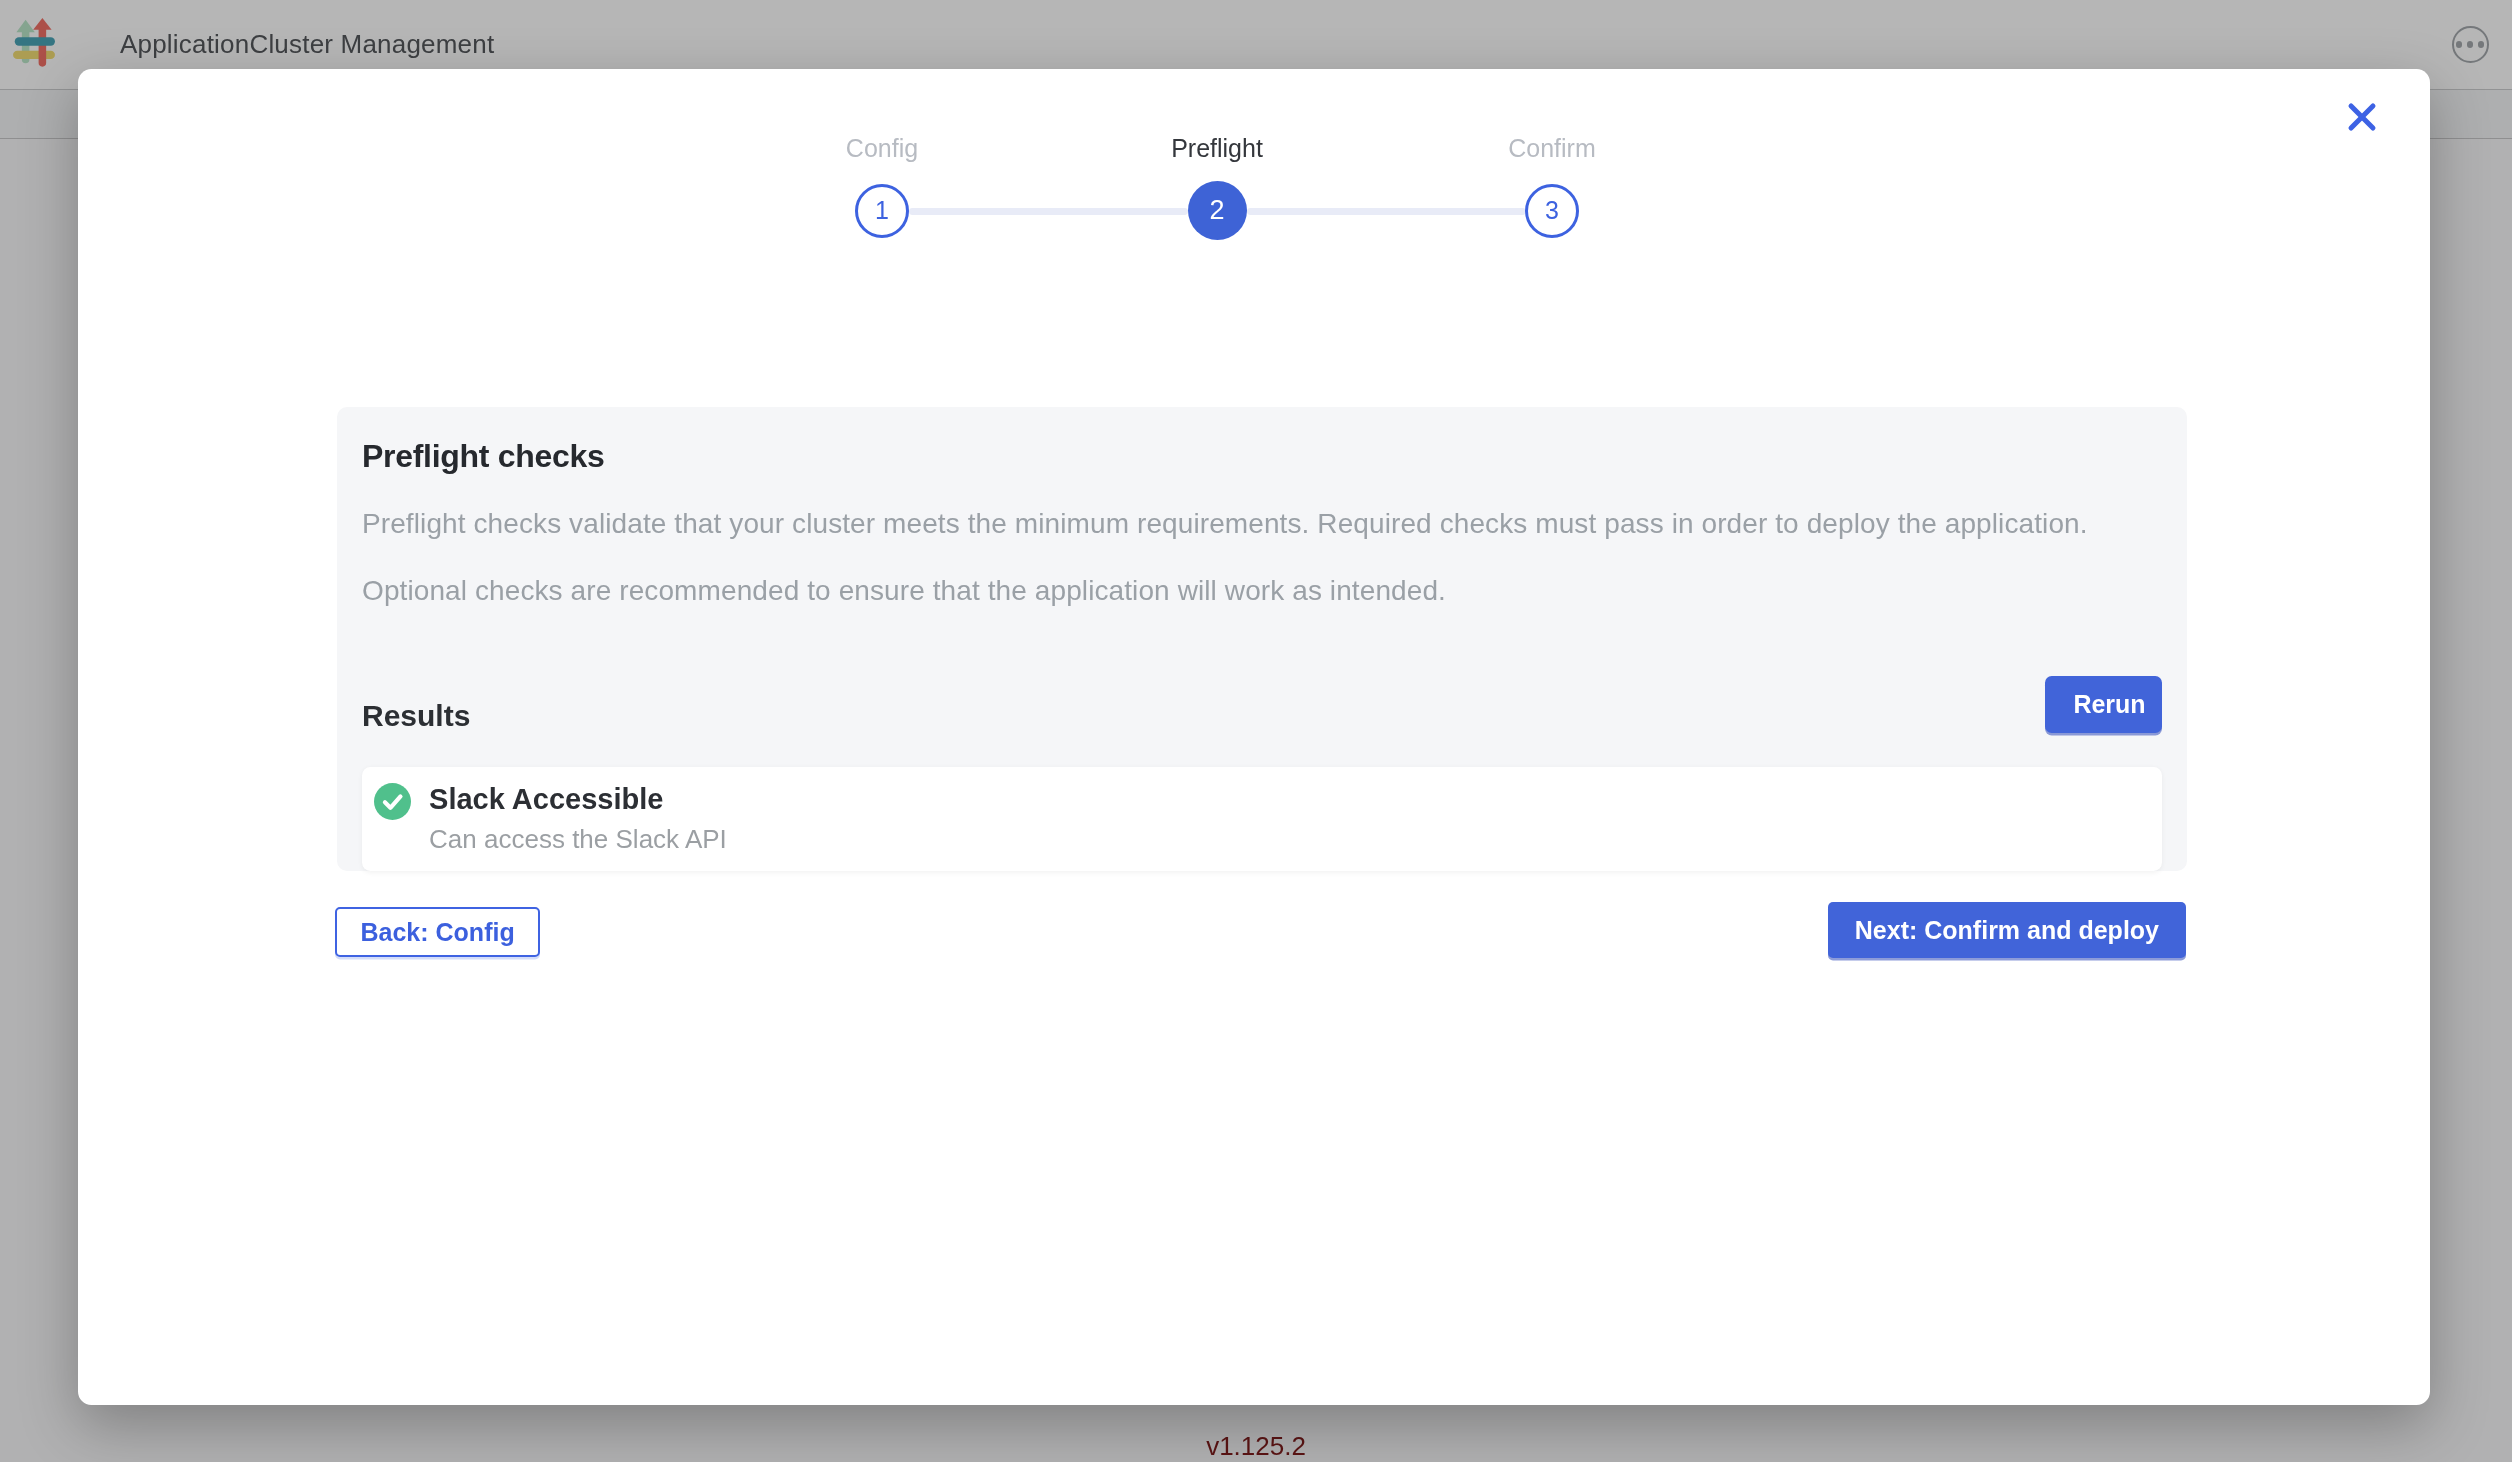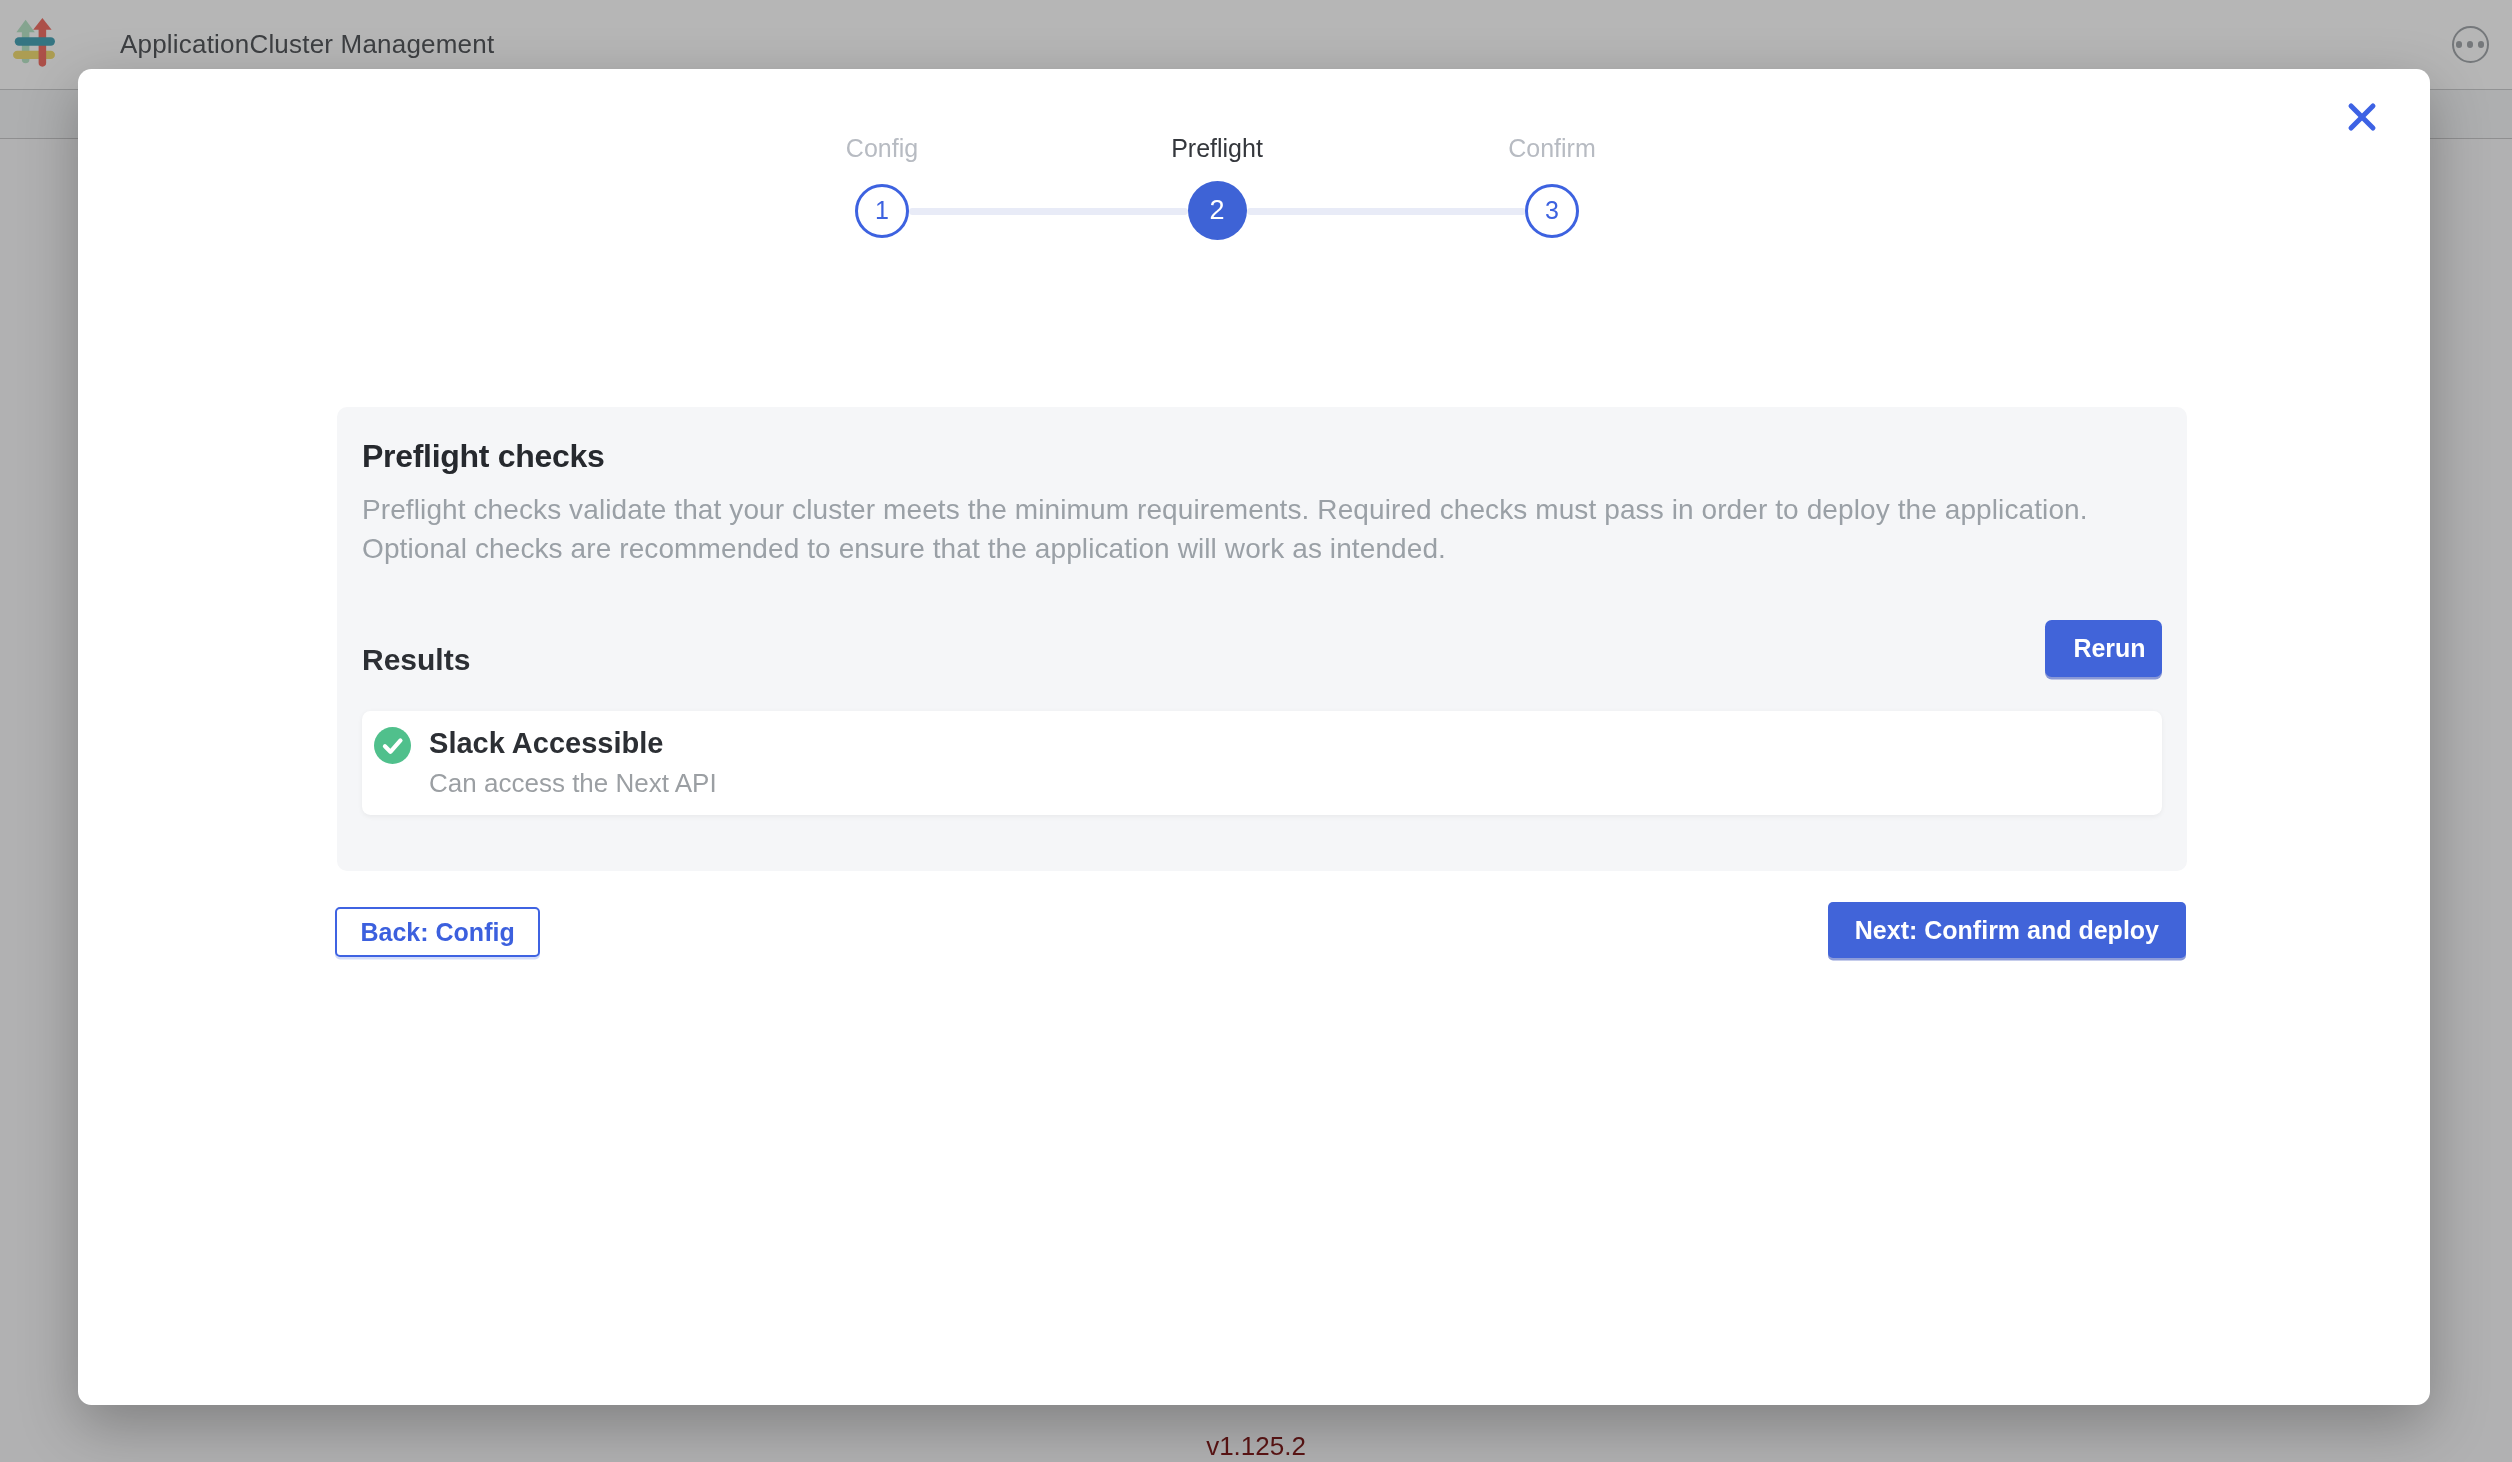--- a/index.html
+++ b/index.html
@@ -79,21 +79,21 @@
   
   .precard {
     position:absolute; left:259px; top:338px; width:1850px; height:464px;
     background:#f5f6f8; border-radius:10px; padding:22px 25px 0 25px;
   }
   .precard h1 {
     font-size:32px; line-height:54px; font-weight:bold; color:#26292e;
     letter-spacing:-0.3px;
   }
   .precard .desc {
-    margin-top:6.7px; font-size:28px; line-height:39px; color:#9aa0a6;
+    margin-top:6.7px; font-size:28px; line-height:67px; color:#9aa0a6;
     max-width:1773px; letter-spacing:0.1px;
   }
   .results-row {
     margin-top:52px; display:flex; justify-content:space-between; align-items:flex-end;
   }
   .results-row h2 { font-size:30px; font-weight:bold; color:#2c2f34; }
   .rerun-btn {
     width:117px; height:57px; background:#4164d9; color:#fff;
     border:none; border-radius:6.7px; font-size:25px; font-weight:bold;
     font-family:inherit; cursor:pointer;
@@ -206,21 +206,21 @@
       <button class="rerun-btn">Rerun</button>
     </div>
 
     <div class="check-item">
       <svg class="check-icon" viewBox="0 0 44 44">
         <circle cx="22" cy="22" r="22" fill="#50c08c"></circle>
         <path d="M13 23 L19.5 29.5 L31.5 16" stroke="#ffffff" stroke-width="5" fill="none" stroke-linecap="round" stroke-linejoin="round"></path>
       </svg>
       <div>
         <div class="check-title">Slack Accessible</div>
-        <div class="check-detail">Can access the Next API</div>
+        <div class="check-detail">Can access the Slack API</div>
       </div>
     </div>
   </section>
 
   <div class="action-row">
     <button class="back-btn">Back: Config</button>
     <button class="next-btn">Next: Confirm and deploy</button>
   </div>
 
 </div>

